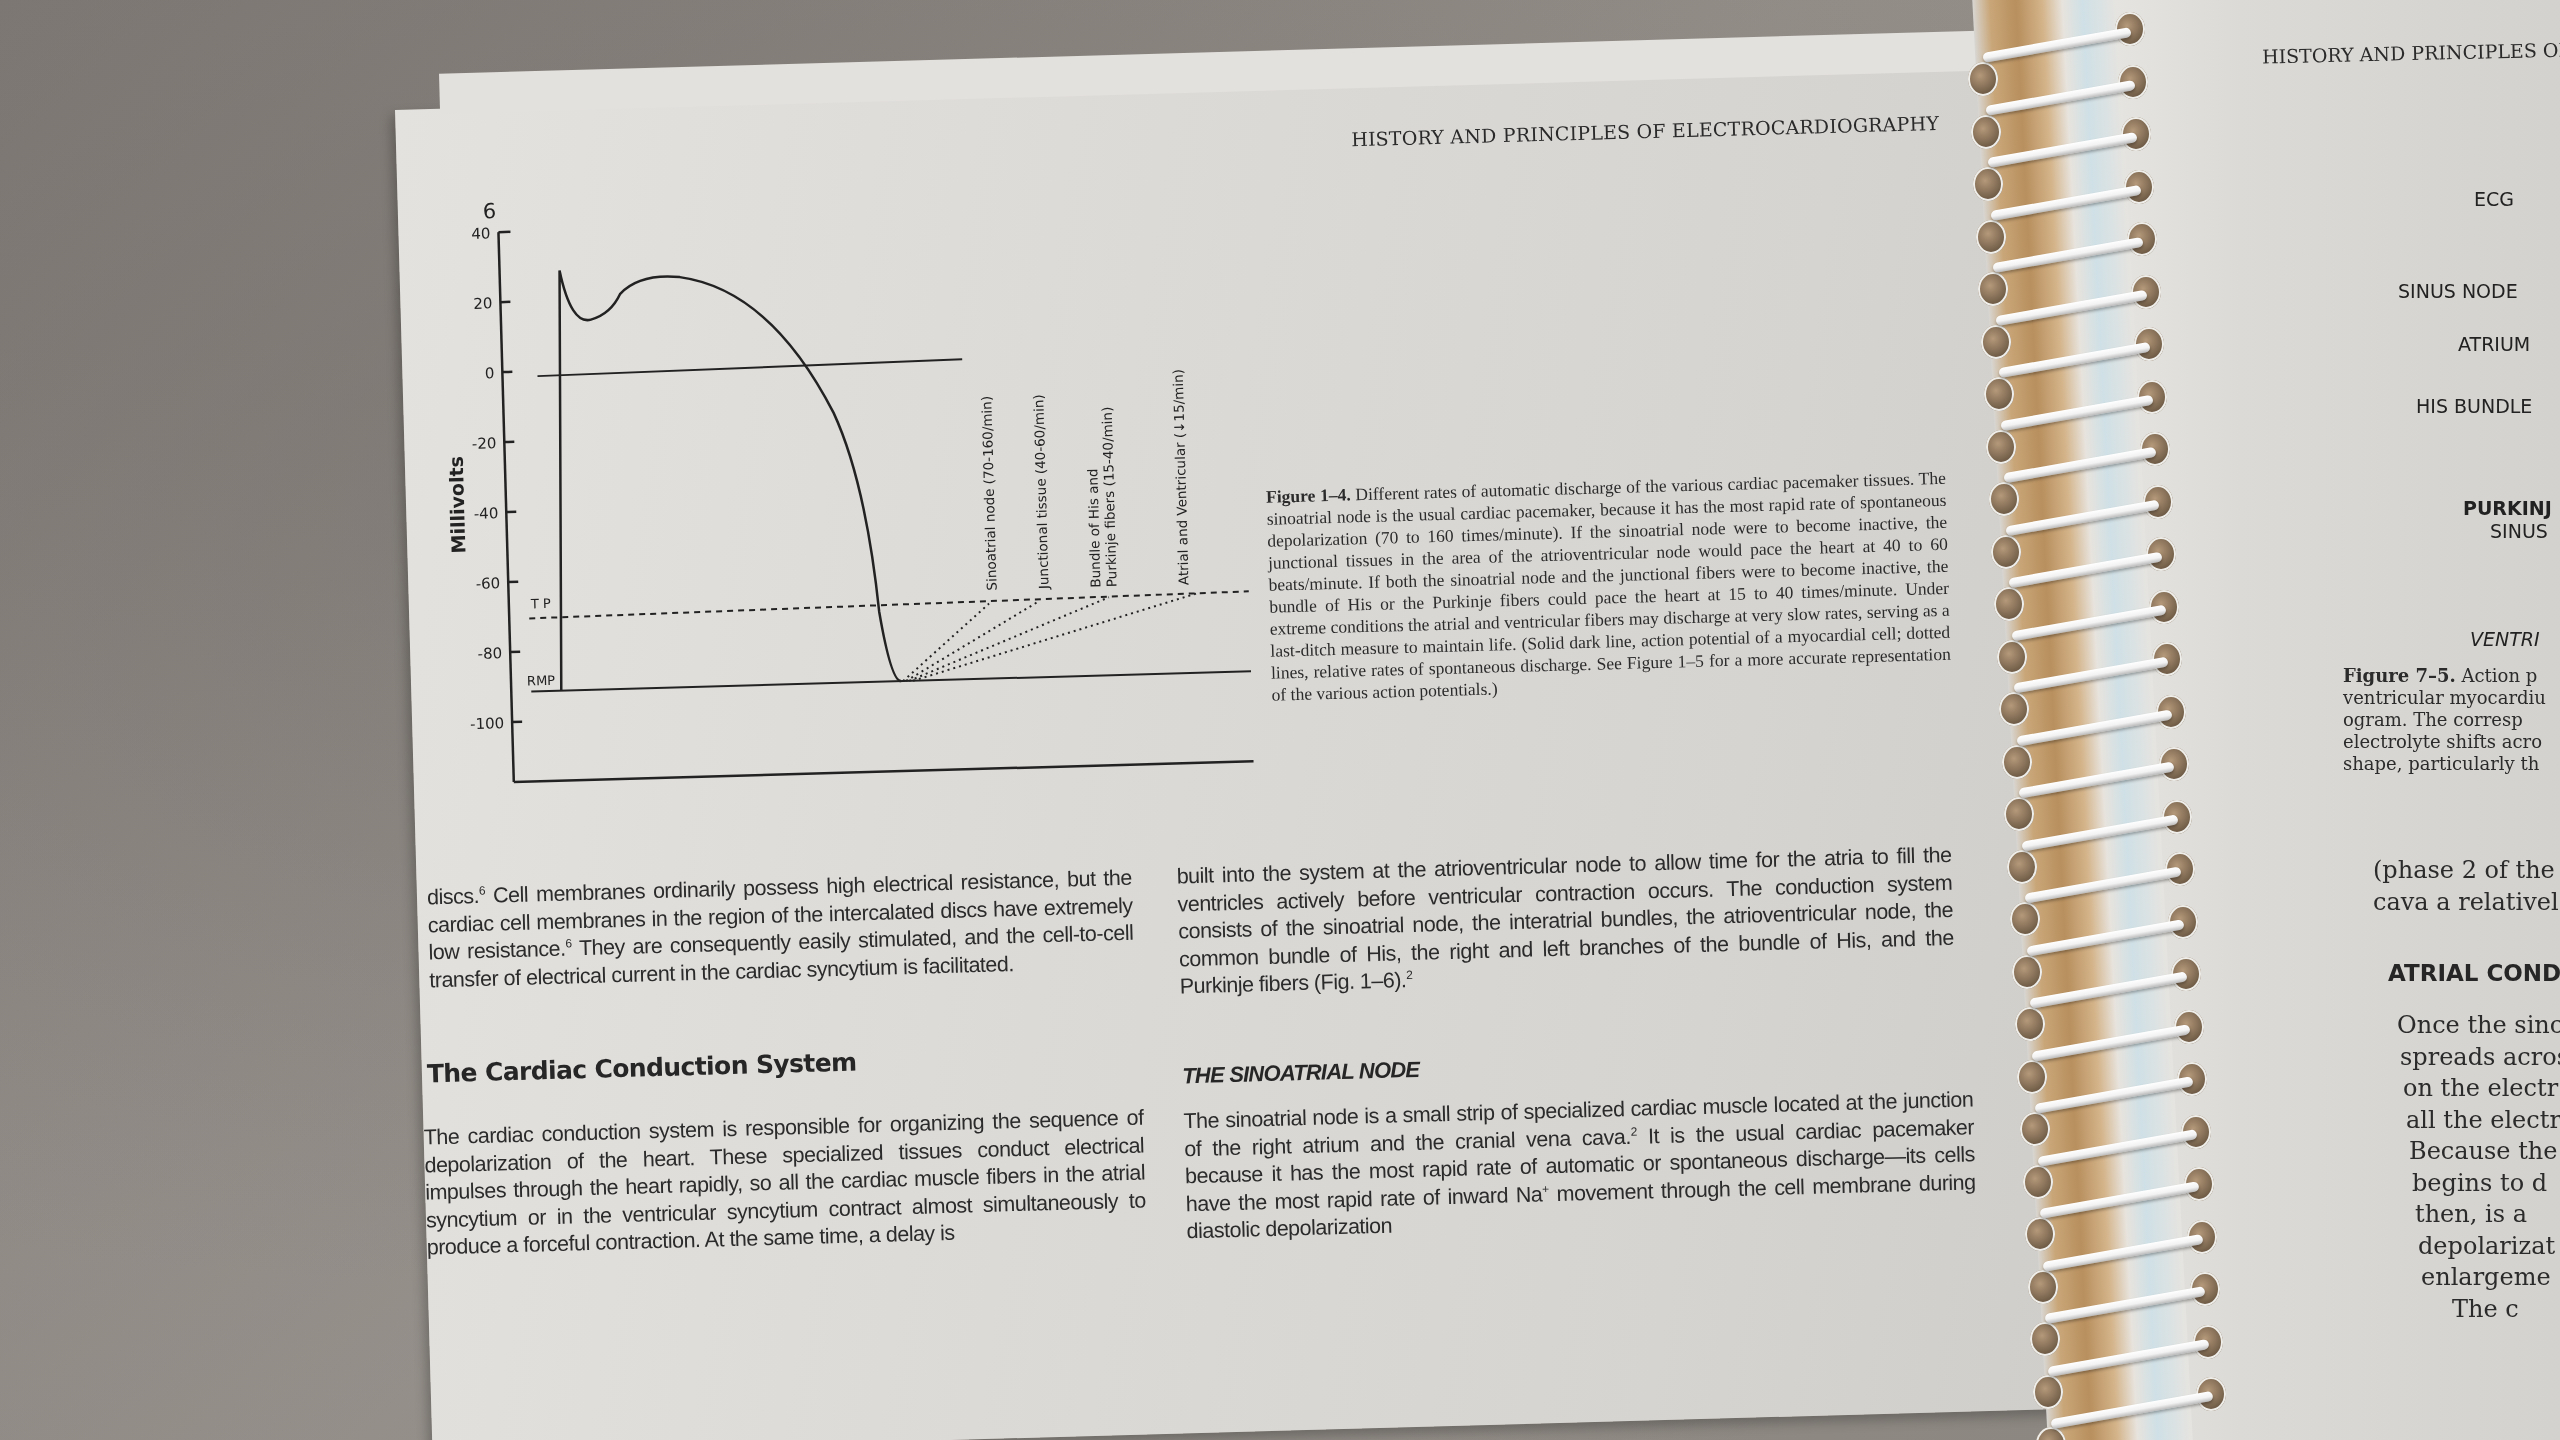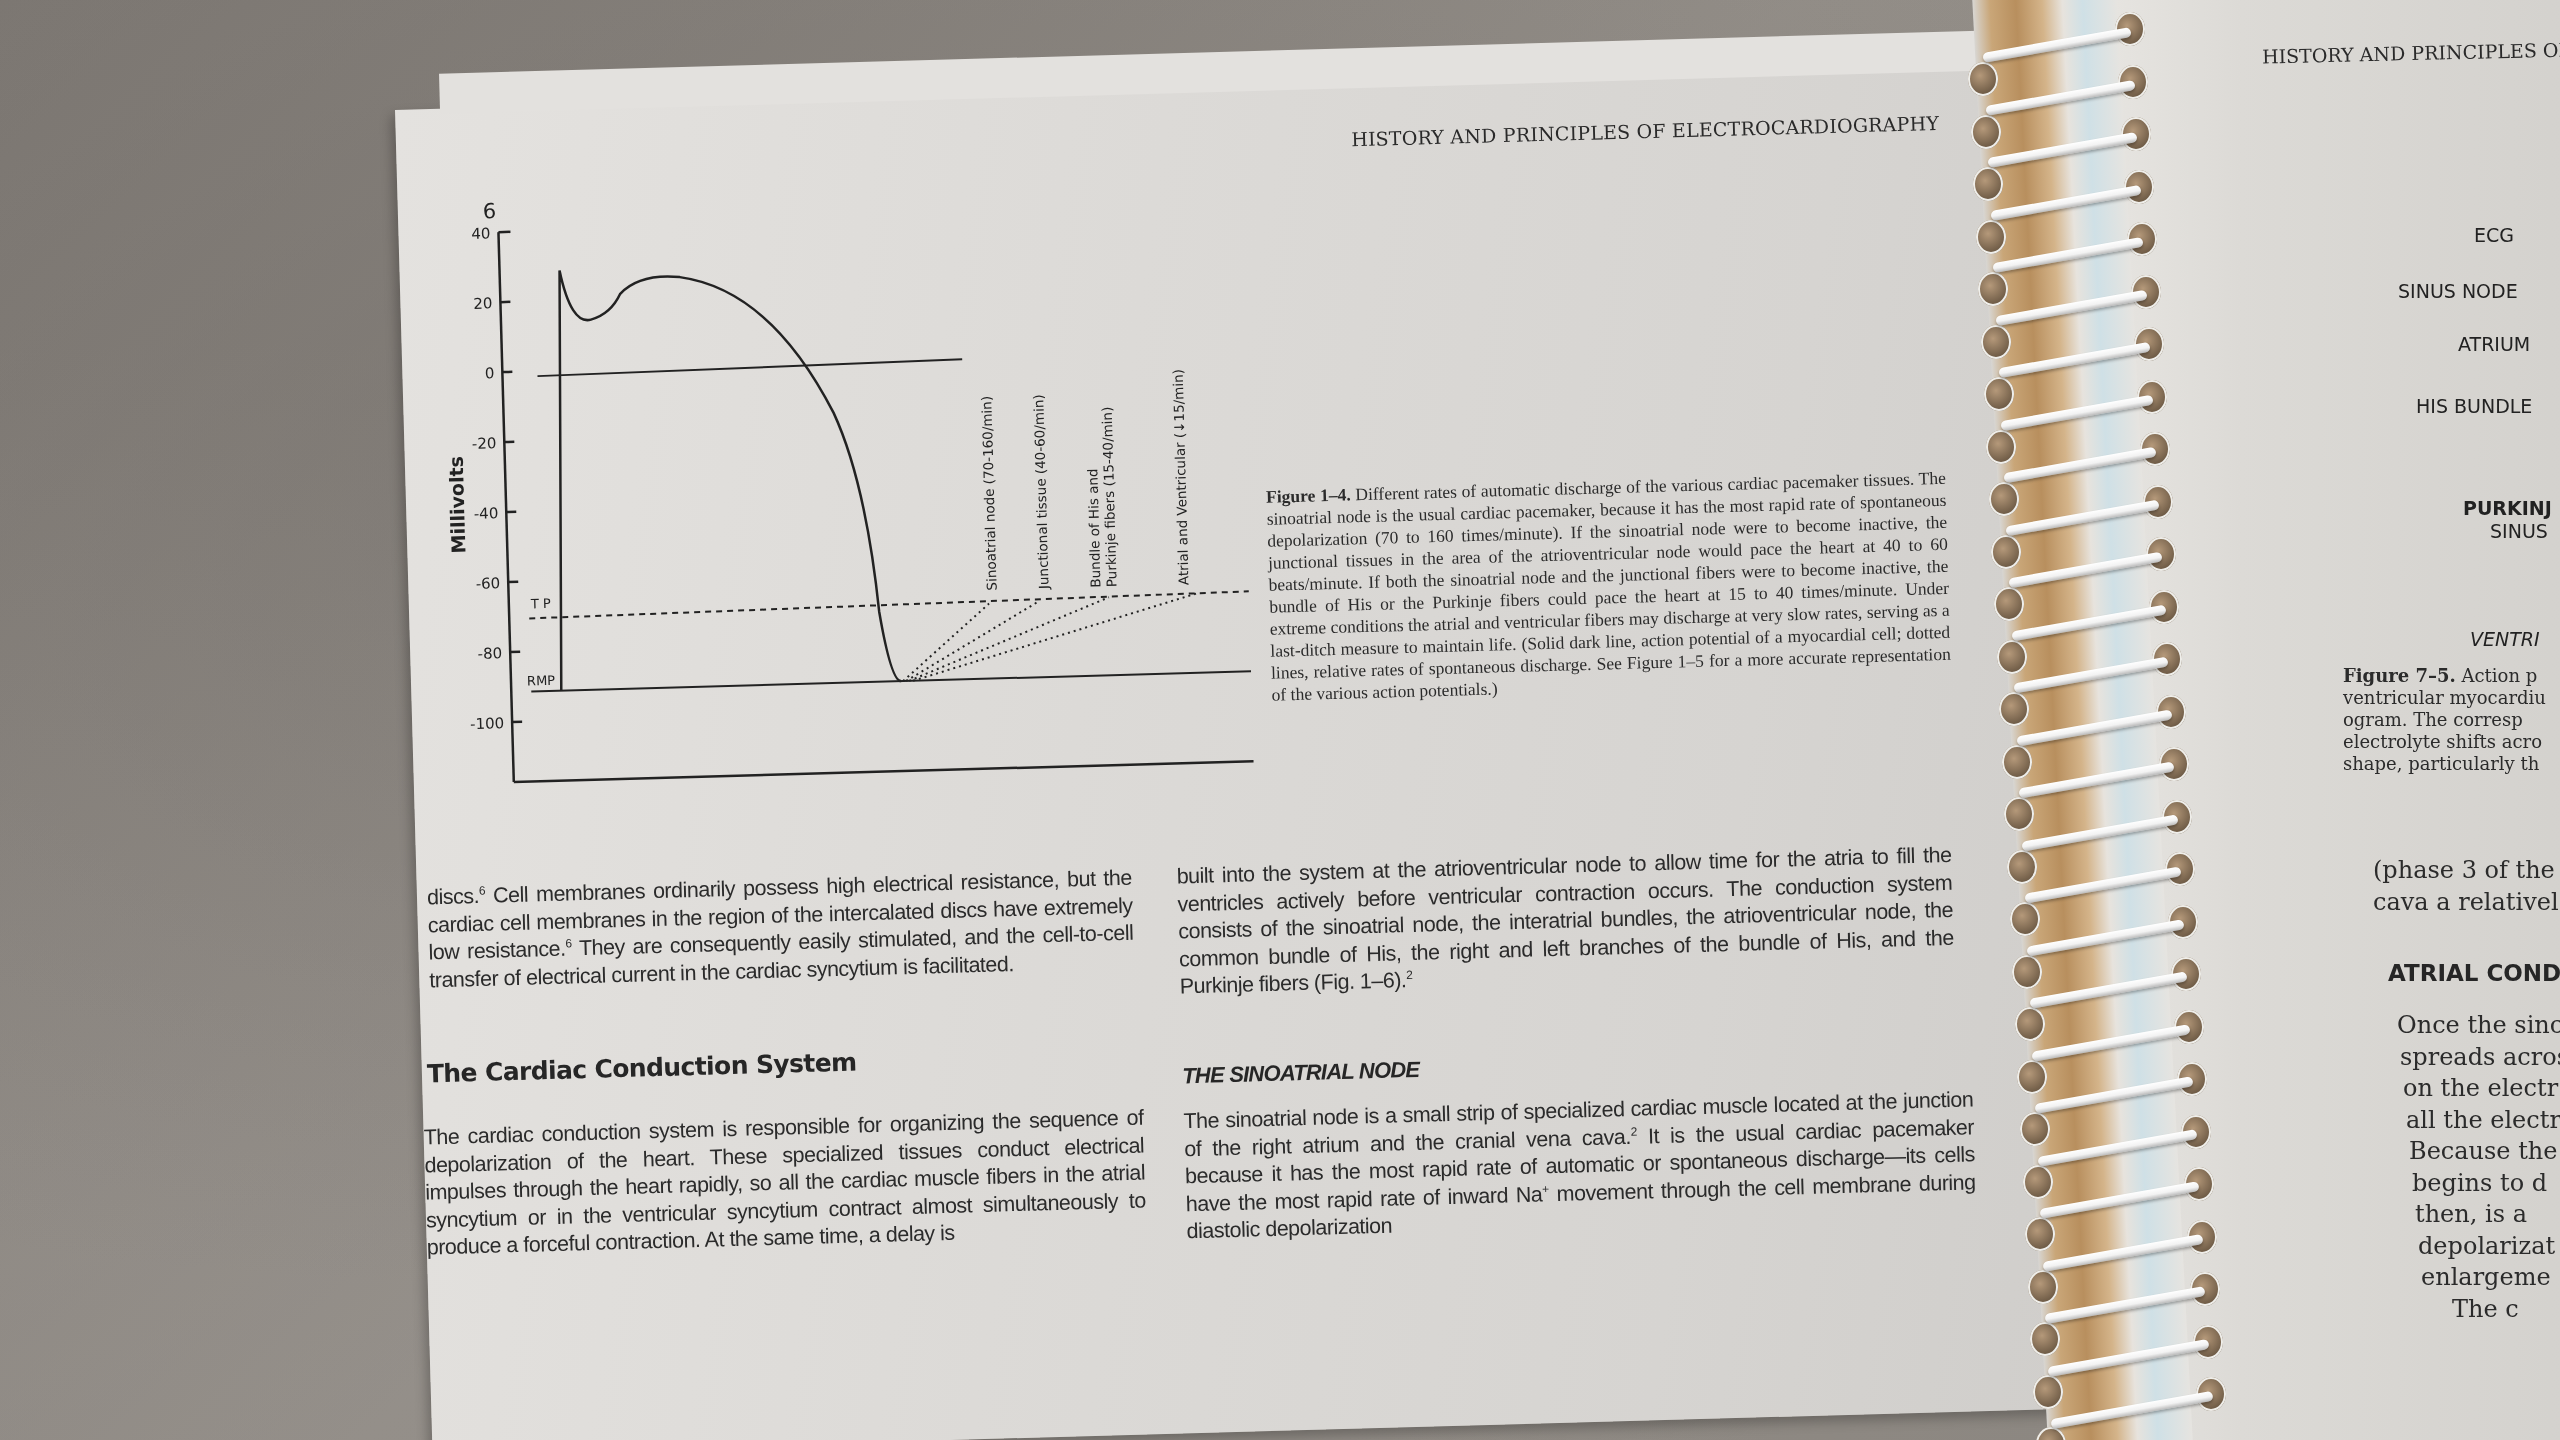--- a/index.html
+++ b/index.html
@@ -180,38 +180,38 @@
 
   <div class="heading-sub">THE SINOATRIAL NODE</div>
 
   <div class="col col-right-bottom">
     <p><span>The sinoatrial node is a small strip of specialized cardiac muscle located at the junction of the right atrium and the cranial vena cava.</span><sup>2</sup><span> It is the usual cardiac pacemaker because it has the most rapid rate of automatic or spontaneous discharge—its cells have the most rapid rate of inward Na</span><sup>+</sup><span> movement through the cell membrane during diastolic depolarization</span></p>
   </div>
 </div>
 
 <div class="right-page"></div>
 <div class="rp-head">HISTORY AND PRINCIPLES OF</div>
-<div class="rp-label" style="left:2474px;top:188px;margin-top:36px;">ECG</div>
+<div class="rp-label" style="left:2474px;top:188px;">ECG</div>
 <div class="rp-label" style="left:2398px;top:280px;">SINUS NODE</div>
 <div class="rp-label" style="left:2458px;top:333px;">ATRIUM</div>
 <div class="rp-label" style="left:2416px;top:395px;text-align:right;">HIS BUNDLE</div>
 <div class="rp-label" style="left:2463px;top:497px;font-weight:bold;">PURKINJ</div>
 <div class="rp-label" style="left:2490px;top:520px;">SINUS</div>
 <div class="rp-label" style="left:2470px;top:628px;font-style:italic;">VENTRI</div>
 
 <div class="rp-caption">
   <div><b>Figure 7–5.</b><span> Action p</span></div>
   <div>ventricular myocardiu</div>
   <div>ogram. The corresp</div>
   <div>electrolyte shifts acro</div>
   <div>shape, particularly th</div>
 </div>
 
 <div class="rp-body" style="left:2373px;top:855px;">
-  <div>(phase 3 of the</div>
+  <div>(phase 2 of the</div>
   <div>cava a relativel</div>
 </div>
 
 <div class="rp-heading">ATRIAL COND</div>
 
 <div class="rp-body" style="left:2397px;top:1010px;">
   <div>Once the sinc</div>
   <div style="margin-left:3px">spreads acros</div>
   <div style="margin-left:6px">on the electr</div>
   <div style="margin-left:9px">all the electr</div>

